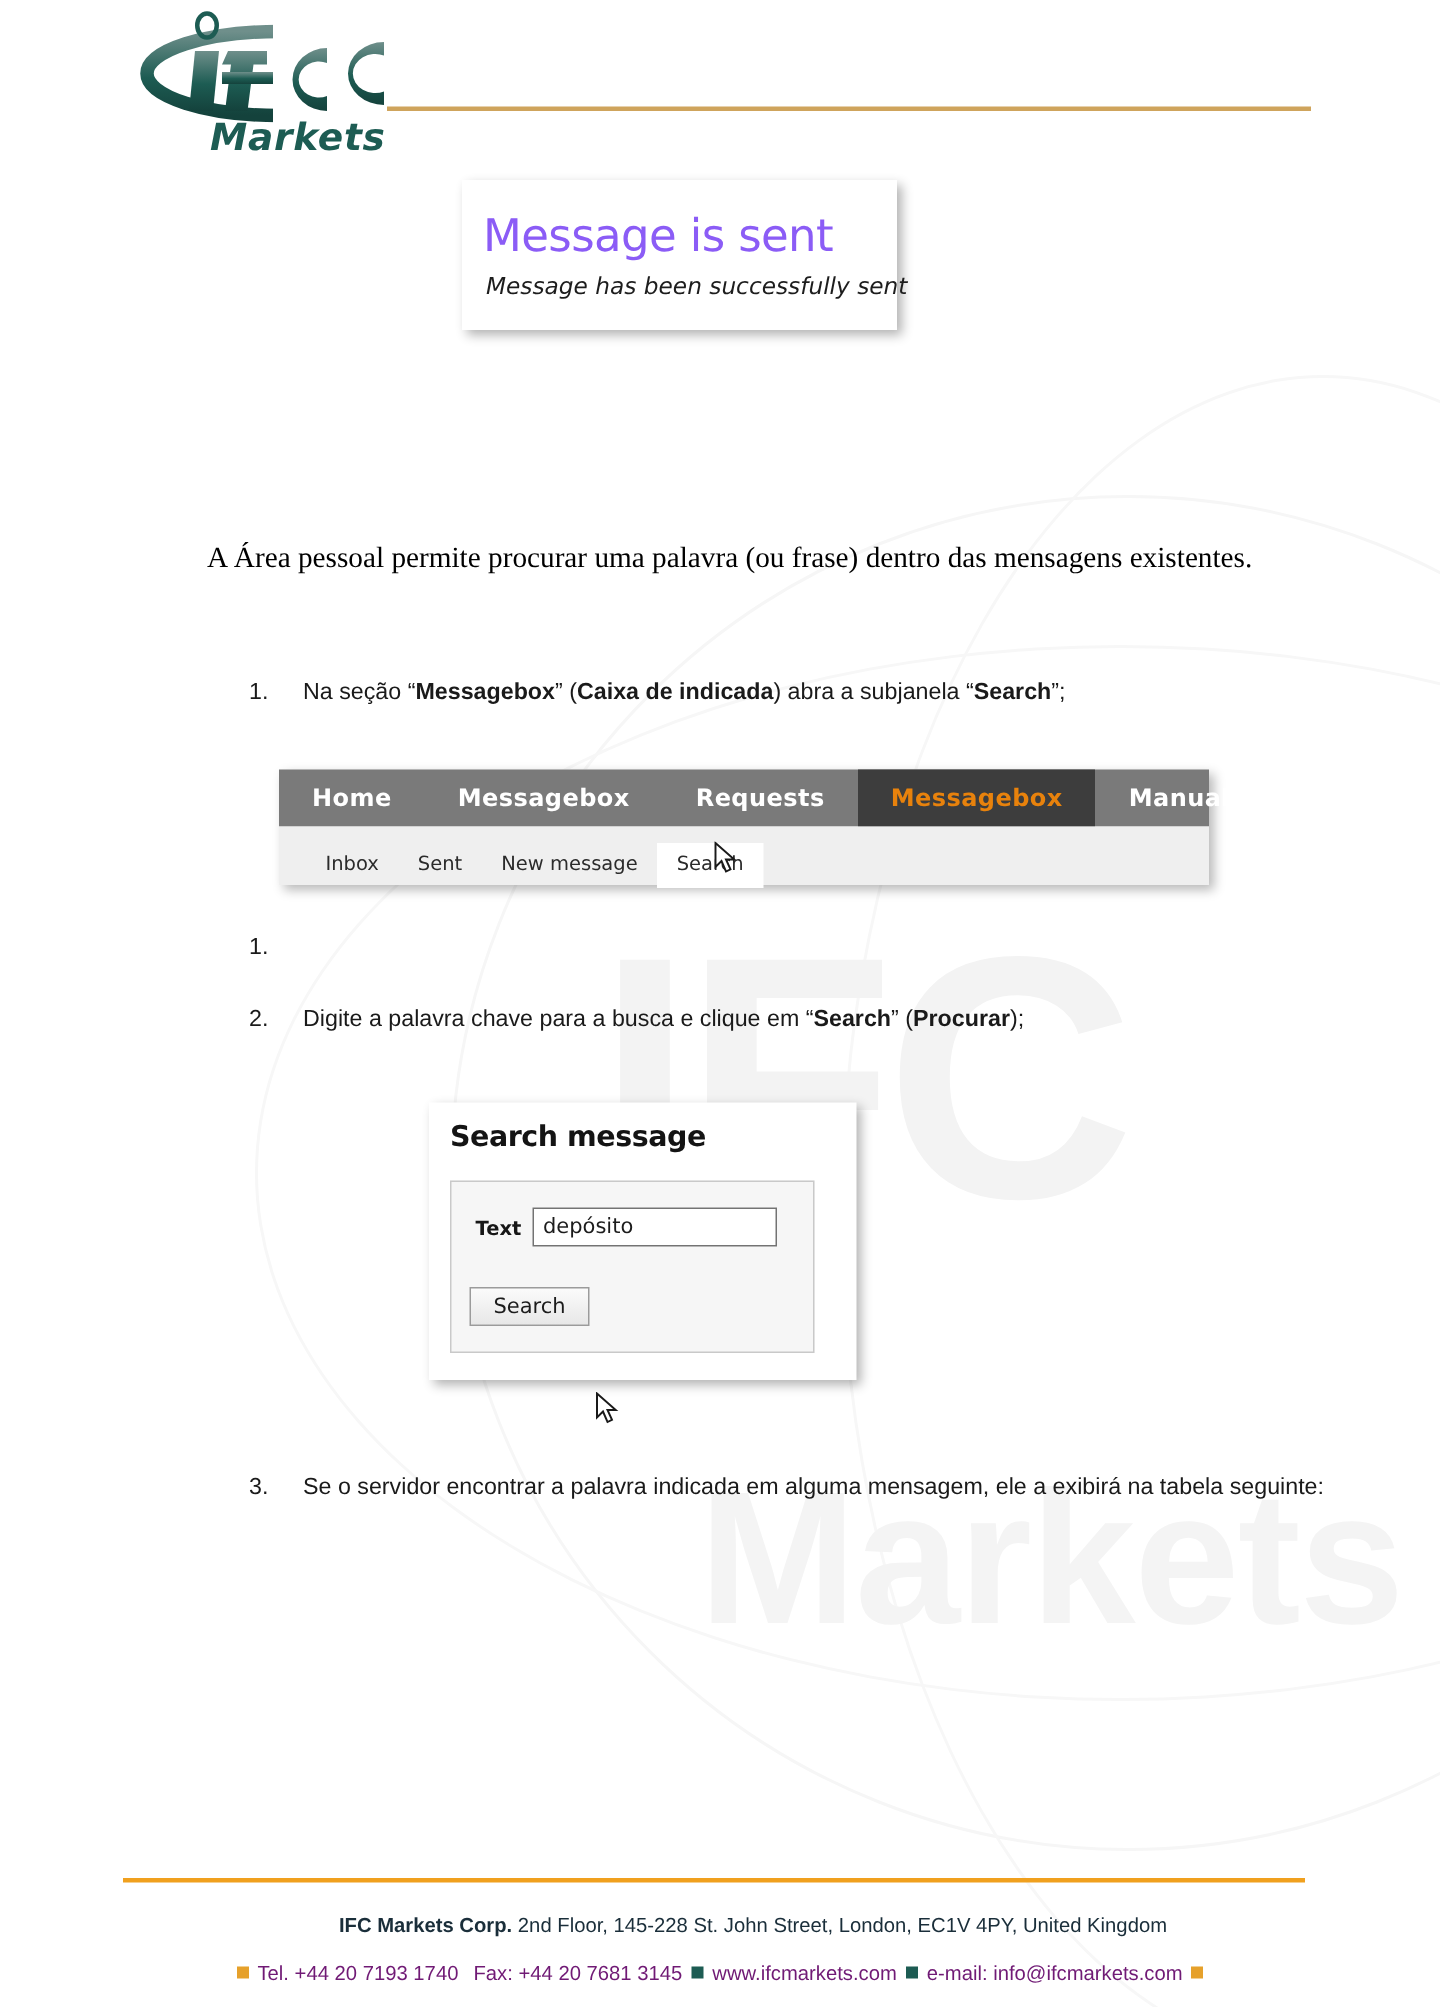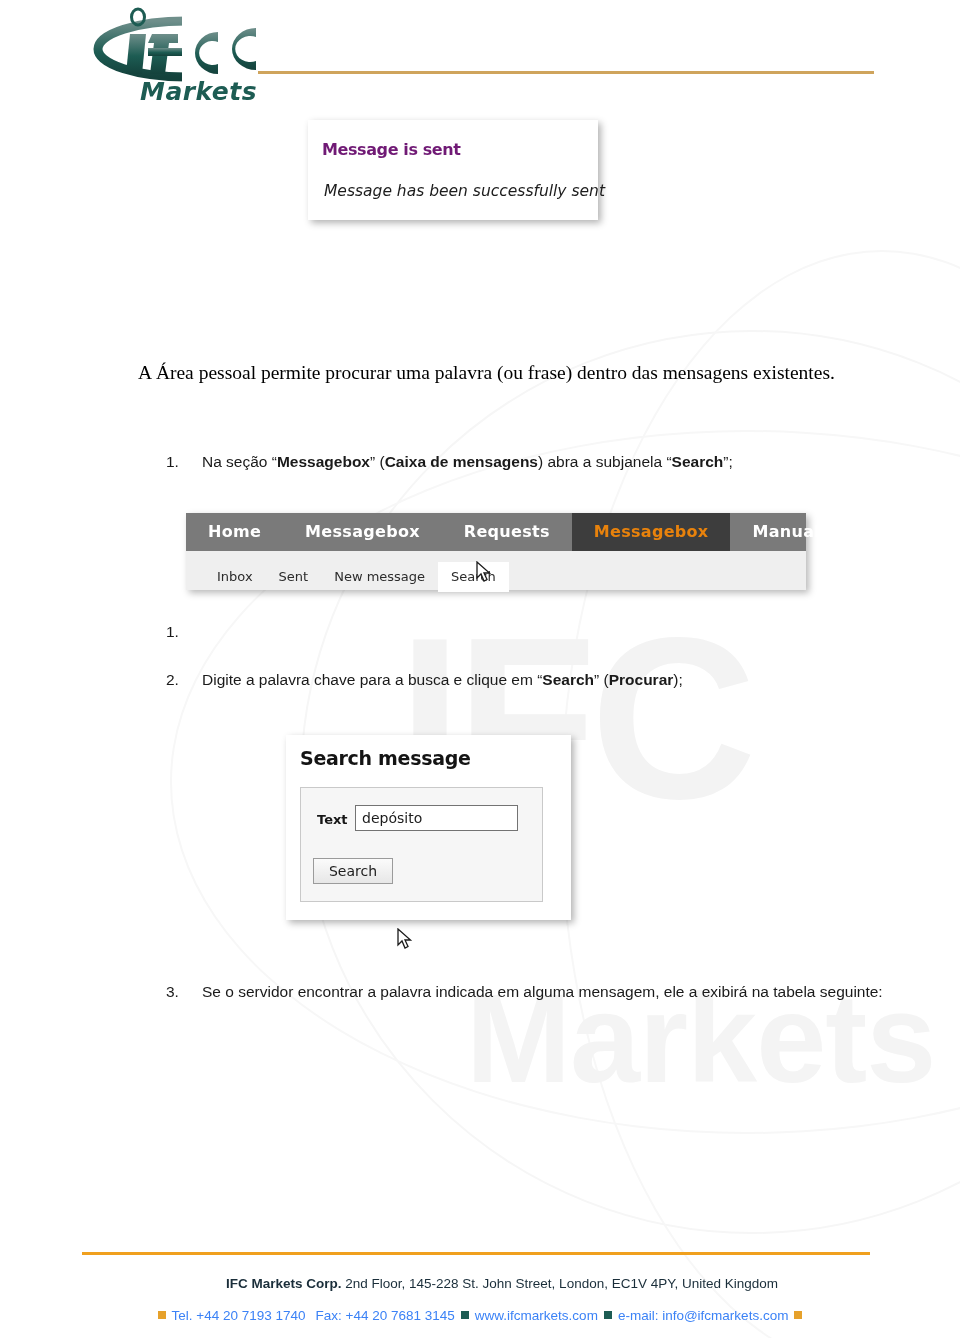--- a/index.html
+++ b/index.html
@@ -101,24 +101,24 @@
     left: 308px;
     top: 120px;
     width: 290px;
     height: 100px;
   }
   #msg-sent-title {
     position: absolute;
     left: 14px;
     top: 20px;
     font-family: "DejaVu Sans", sans-serif;
-    font-weight: bold;
-    font-size: 16px;
+    font-weight: normal;
+    font-size: 30px;
     letter-spacing: -0.4px;
-    color: #701a75;
+    color: #8b5cf6;
   }
   #msg-sent-body {
     position: absolute;
     left: 16px;
     top: 62px;
     font-family: "DejaVu Sans", sans-serif;
     font-size: 15.5px;
     color: #1d1d1d;
     white-space: nowrap;
     font-style: italic;
@@ -337,21 +337,21 @@
   }
   #footer-address .company { font-weight: bold; padding-left: 44px; }
   #footer-contacts {
     position: absolute;
     left: 0;
     top: 64px;
     width: 960px;
     text-align: center;
     font-family: "Liberation Sans", sans-serif;
     font-size: 13.5px;
-    color: #3b82f6;
+    color: #701a75;
     white-space: nowrap;
   }
   .bullet {
     display: inline-block;
     width: 8px;
     height: 8px;
     margin: 0 6px;
     vertical-align: 1px;
   }
   .bullet.gold { background: #e6a12b; }
@@ -405,21 +405,21 @@
   <div class="shot" id="msg-sent-card">
     <div id="msg-sent-title">Message is sent</div>
     <div id="msg-sent-body">Message has been successfully sent</div>
   </div>
 
 
   <p id="intro-paragraph">A Área pessoal permite procurar uma palavra (ou frase) dentro das mensagens existentes.</p>
 
   <div class="step" id="step-1">
     <span class="num">1.</span>
-    <span class="txt"><span>Na seção “</span><b>Messagebox</b><span>” (</span><b>Caixa de mensagens</b><span>) abra a subjanela “</span><b>Search</b><span>”;</span></span>
+    <span class="txt"><span>Na seção “</span><b>Messagebox</b><span>” (</span><b>Caixa de indicada</b><span>) abra a subjanela “</span><b>Search</b><span>”;</span></span>
   </div>
 
   <div class="shot" id="nav-shot">
     <nav id="nav-main">
       <div class="nav-tab">Home</div>
       <div class="nav-tab">Messagebox</div>
       <div class="nav-tab">Requests</div>
       <div class="nav-tab active">Messagebox</div>
       <div class="nav-tab">Manual</div>
     </nav>

